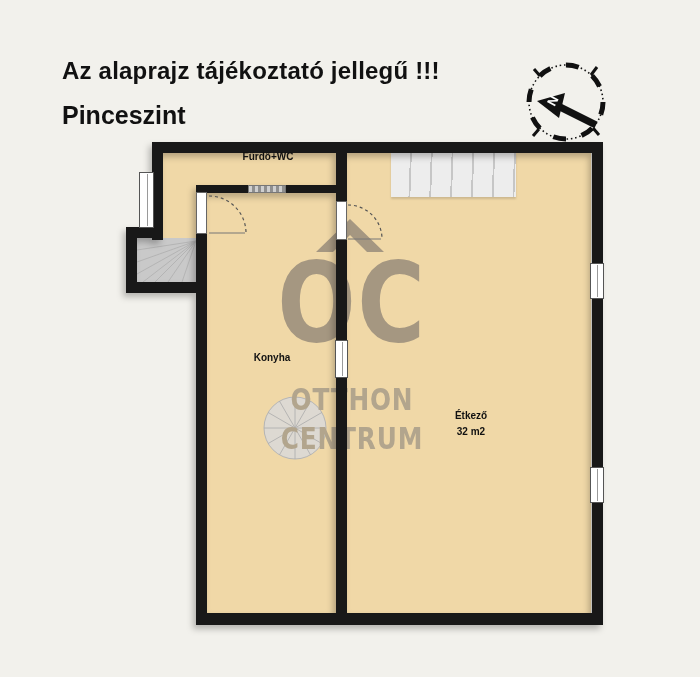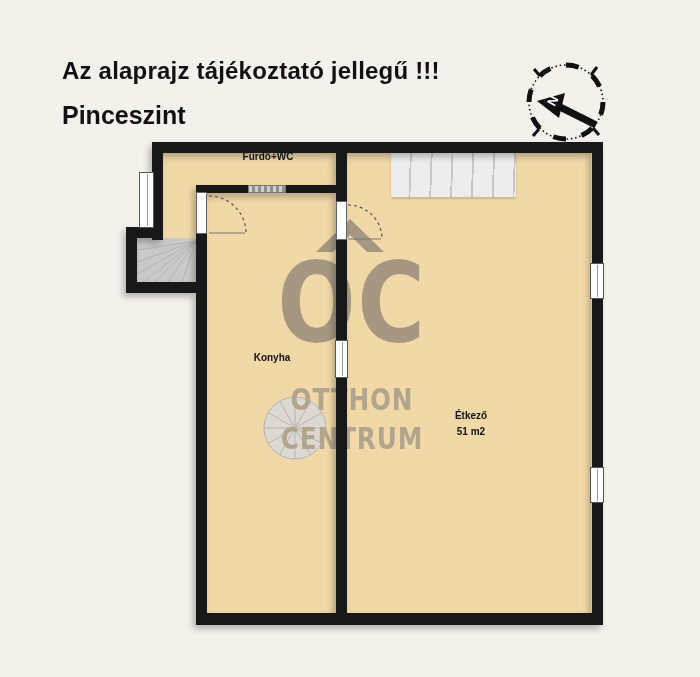--- a/index.html
+++ b/index.html
@@ -163,14 +163,14 @@
 </svg>
 
 <div class="abs room-label lbl-furdo label-layer">
   <div>Fürdő+WC</div>
 </div>
 <div class="abs room-label lbl-konyha label-layer">
   <div>Konyha</div>
 </div>
 <div class="abs room-label lbl-etkezo label-layer">
   <div>Étkező</div>
-  <div>51 m2</div>
+  <div>32 m2</div>
 </div>
 
 </body></html>

